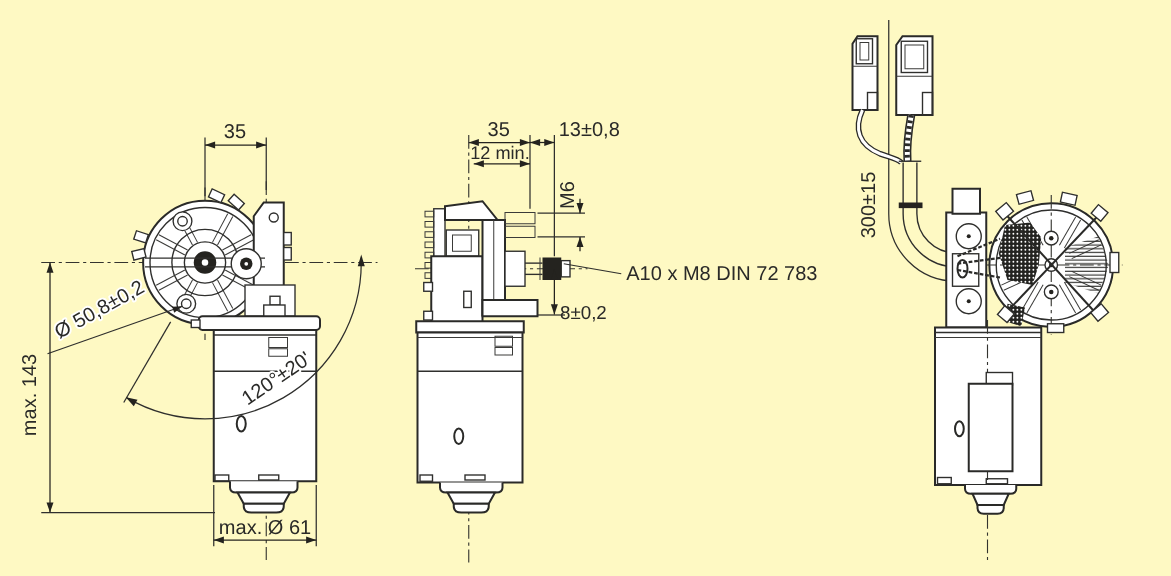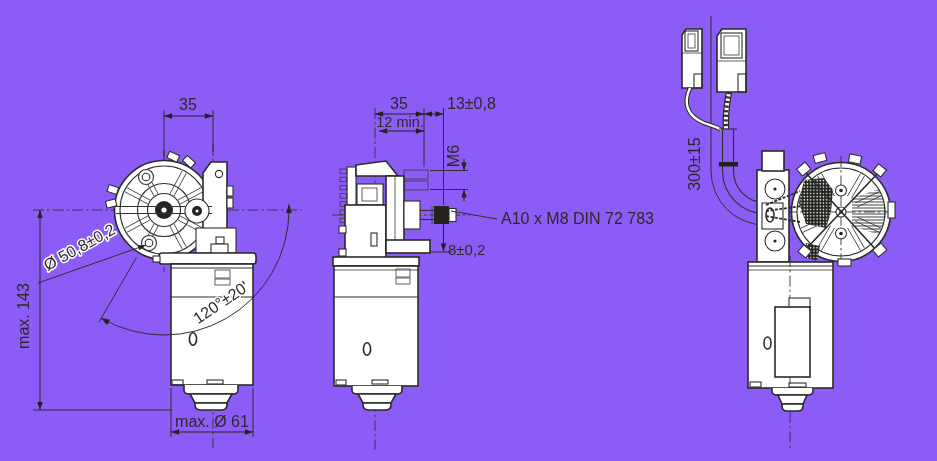--- a/index.html
+++ b/index.html
@@ -1,16 +1,16 @@
 <!DOCTYPE html>
 <html><head>
 <meta charset="utf-8">
 <style>
   html,body{margin:0;padding:0;background:#ffffff;}
-  .stage{position:relative;width:937px;height:461px;background:#8b5cf6;overflow:hidden;}
+  .stage{position:relative;width:937px;height:461px;background:#fef9c3;overflow:hidden;}
   svg{display:block;}
   svg text{font-family:"Liberation Sans","DejaVu Sans",sans-serif;fill:#2a2a28;}
   .t16{font-size:16px;}
   .t15{font-size:15px;}
   .t14{font-size:14.5px;}
   .halo{paint-order:stroke;stroke:#ffffff;stroke-width:3px;stroke-linejoin:round;}
   .s16{stroke:#2a2a28;stroke-width:1.6;fill:none;}
   .s11{stroke:#2f2f2d;stroke-width:1.1;fill:none;}
   .s08{stroke:#3a3a38;stroke-width:0.8;fill:none;}
   .fw{fill:#ffffff;}

